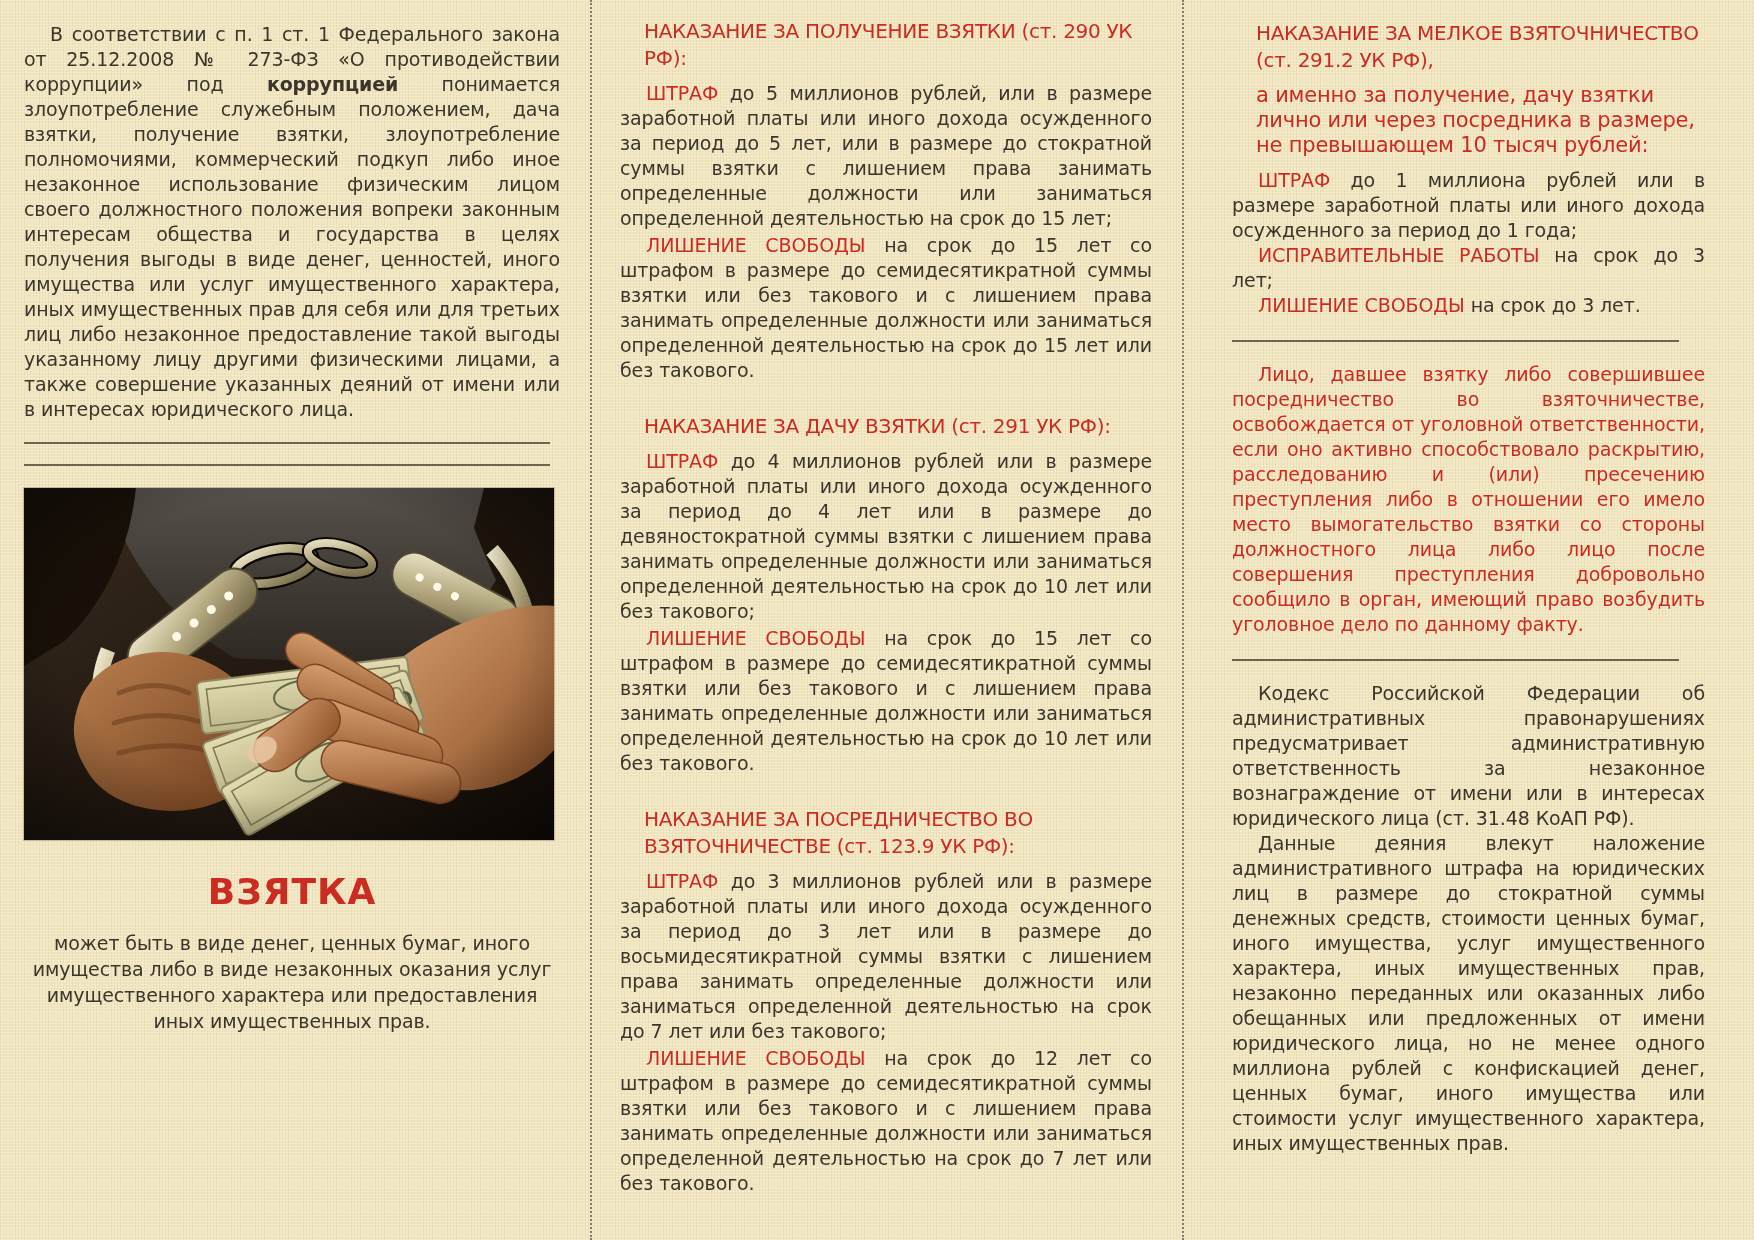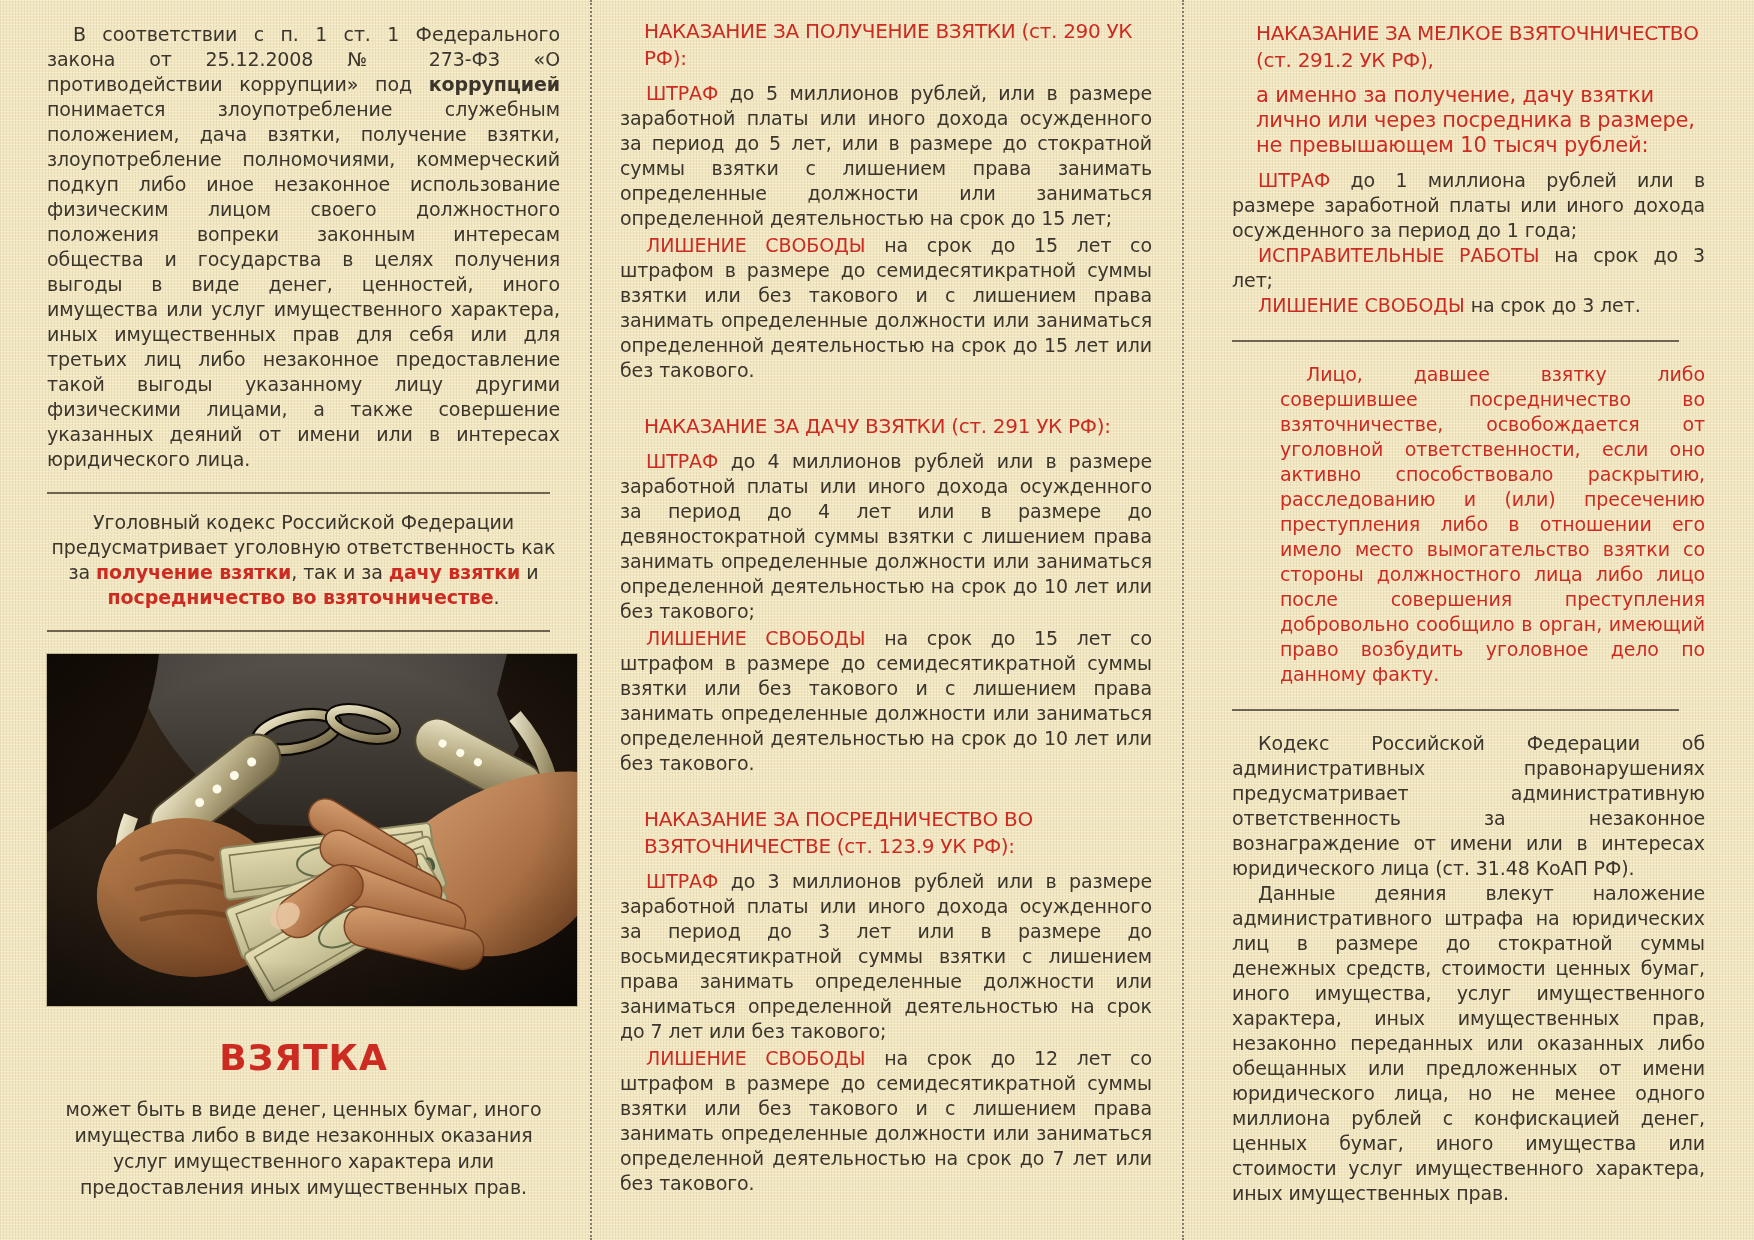--- a/index.html
+++ b/index.html
@@ -24,21 +24,21 @@
     color:var(--ink);
     font-family:"DejaVu Sans","Liberation Sans",sans-serif;
   }
   .vdivider{
     position:absolute;top:0;bottom:0;width:0;
     border-left:2px dotted var(--divider);
   }
   .vdivider.d1{left:590px;}
   .vdivider.d2{left:1182px;}
   .col{box-sizing:border-box;height:100%;}
-  .col-left{width:590px;padding:22px 30px 0 47px;}
+  .col-left{width:590px;padding:22px 30px 0 24px;}
   .col-mid{width:592px;padding:18px 30px 0 30px;}
   .col-right{width:572px;padding:20px 49px 0 50px;}
 
   p{margin:0;font-size:19px;line-height:25px;text-align:justify;letter-spacing:-0.1px;
     hyphens:auto;-webkit-hyphens:auto;}
   .ind{text-indent:26px;}
   .center{text-align:center;text-indent:0;}
 
   h2{
     margin:0 0 9px 24px;
@@ -47,21 +47,21 @@
     letter-spacing:-0.3px;
     font-weight:normal;
     text-align:left;
   }
   .red-sub{
     margin:0 0 10px 24px;
     color:var(--red);
     font-size:21px;line-height:25px;
     text-align:left;letter-spacing:-0.2px;
   }
-  .red-para{color:var(--red);margin-left:48px;}
+  .red-para{color:var(--red);}
 
   .seg-b{font-weight:bold;}
   .seg-r{color:var(--red);}
   .seg-rb{color:var(--red);font-weight:bold;}
 
   hr.rule{
     border:none;border-top:2px solid var(--rule);
     opacity:.85;height:0;
   }
   .col-left hr.rule{margin:20px 10px 16px 0;}
@@ -94,21 +94,20 @@
 </head>
 <body>
 
 <div class="page">
   <div class="vdivider d1"></div>
   <div class="vdivider d2"></div>
 
   <section class="col col-left">
     <p class="ind intro"><span>В соответствии с п. 1 ст. 1 Федерального закона от 25.12.2008 № 273-ФЗ «О противодействии коррупции» под </span><span class="seg-b">коррупцией</span><span> понимается злоупотребление служебным положением, дача взятки, получение взятки, злоупотребление полномочиями, коммерческий подкуп либо иное незаконное использование физическим лицом своего должностного положения вопреки законным интересам общества и государства в целях получения выгоды в виде денег, ценностей, иного имущества или услуг имущественного характера, иных имущественных прав для себя или для третьих лиц либо незаконное предоставление такой выгоды указанному лицу другими физическими лицами, а также совершение указанных деяний от имени или в интересах юридического лица.</span></p>
     <hr class="rule">
-    <p class="center uk-note"><span>Уголовный кодекс Российской Федерации предусматривает уголовную ответственность как за </span><span class="seg-rb">получение взятки</span><span>, так и за </span><span class="seg-rb">дачу взятки</span><span> и </span><span class="seg-rb">посредничество во взяточничестве</span><span>.</span></p>
     <hr class="rule">
 
     <figure class="photo" role="img" aria-label="Руки в наручниках держат стодолларовые купюры">
       <svg viewBox="0 0 530 352" xmlns="http://www.w3.org/2000/svg">
         <defs>
           <linearGradient id="gBg" x1="0" y1="0" x2="1" y2="1">
             <stop offset="0" stop-color="#3a2d20"></stop>
             <stop offset="0.45" stop-color="#241a11"></stop>
             <stop offset="1" stop-color="#140d08"></stop>
           </linearGradient>

